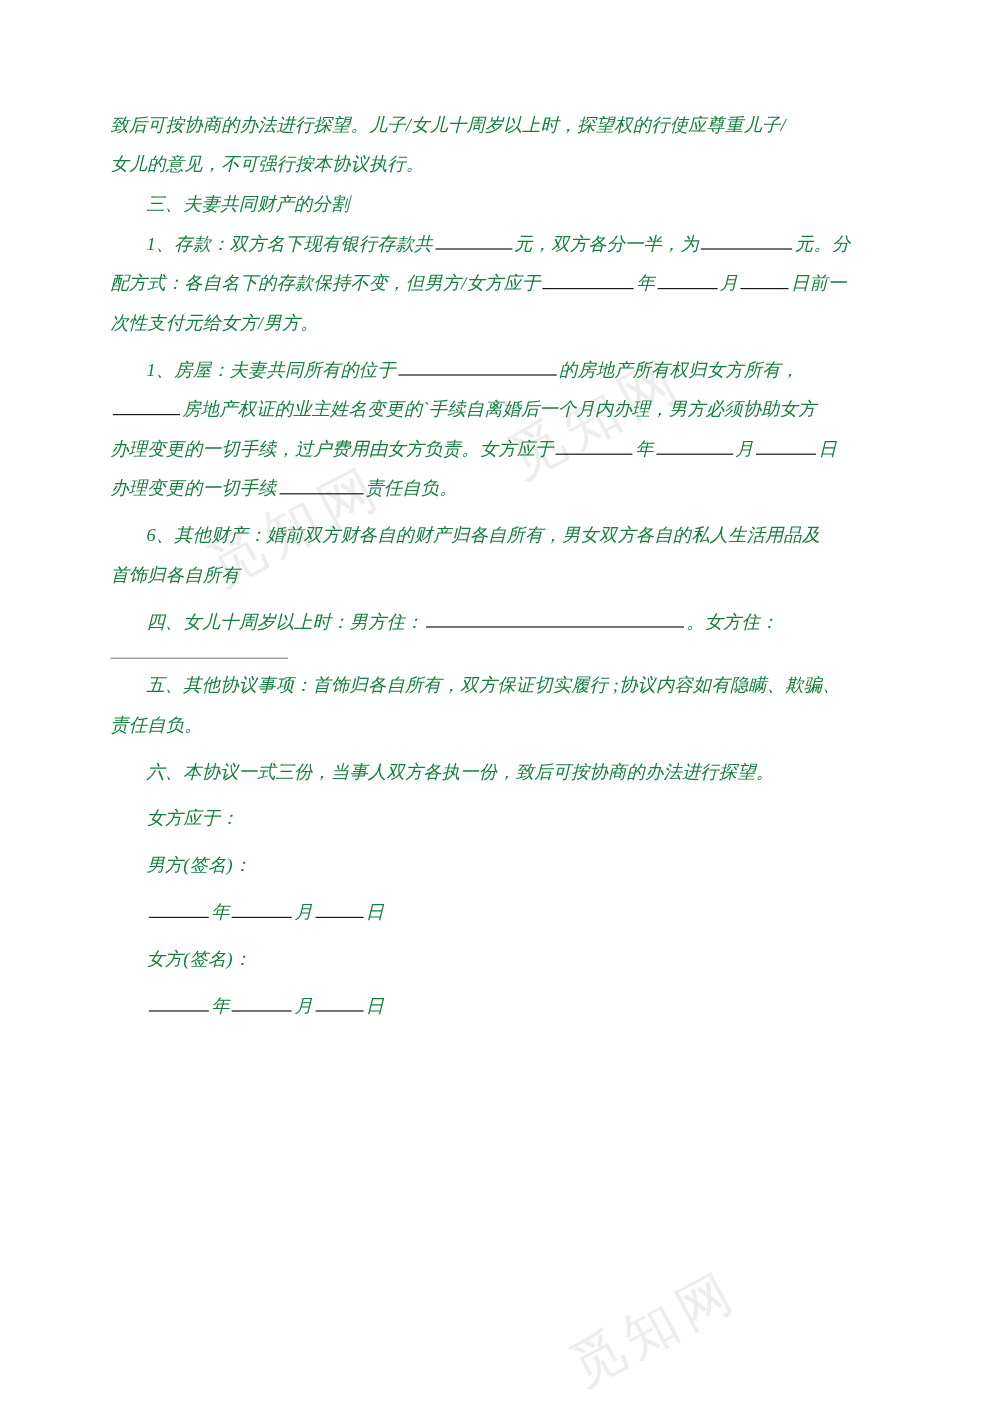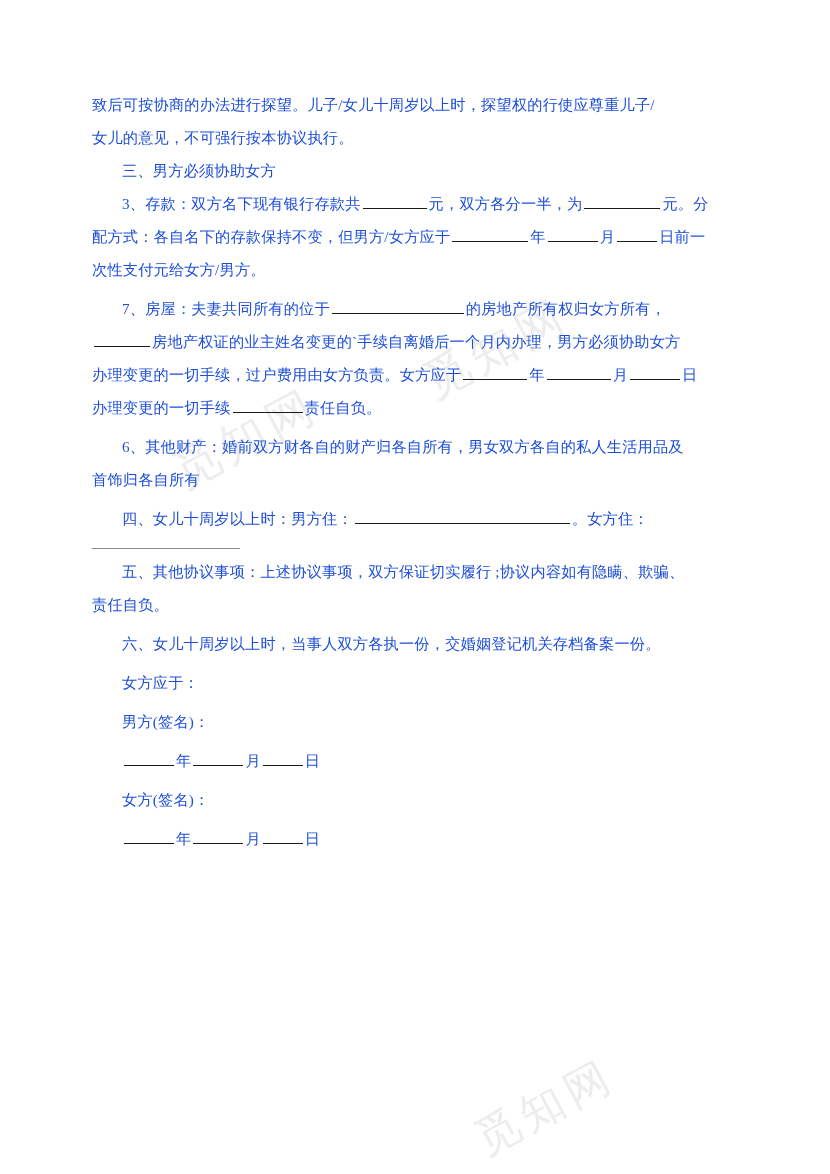--- a/index.html
+++ b/index.html
@@ -18,22 +18,23 @@
     overflow: hidden;
     box-sizing: border-box;
   }
   .doc-body {
     position: absolute;
     left: 92px;
     top: 88px;
     width: 650px;
     font-size: 15.2px;
     line-height: 33px;
-    color: #1d4ed8;
+    color: #15803d;
     letter-spacing: 0.2px;
+    font-style: italic;
   }
   .para {
     margin: 0;
     text-align: justify;
     text-justify: inter-ideograph;
   }
   .indent {
     text-indent: 30px;
   }
   .blank {
@@ -80,42 +81,42 @@
 
 <div class="page">
 
   <div class="watermark wm1">觅知网</div>
   <div class="watermark wm2">觅知网</div>
   <div class="watermark wm3">觅知网</div>
 
   <div class="doc-body" id="doc-body">
       <div class="para"><span>致后可按协商的办法进行探望。儿子/女儿十周岁以上时，探望权的行使应尊重儿子/</span></div>
       <div class="para"><span>女儿的意见，不可强行按本协议执行。</span></div>
-      <div class="para indent"><span>三、男方必须协助女方</span></div>
-      <div class="para indent"><span>3、存款：双方名下现有银行存款共</span><span class="blank b64"></span><span>元，双方各分一半，为</span><span class="blank b76"></span><span>元。分</span></div>
+      <div class="para indent"><span>三、夫妻共同财产的分割</span></div>
+      <div class="para indent"><span>1、存款：双方名下现有银行存款共</span><span class="blank b64"></span><span>元，双方各分一半，为</span><span class="blank b76"></span><span>元。分</span></div>
       <div class="para"><span>配方式：各自名下的存款保持不变，但男方/女方应于</span><span class="blank b76"></span><span>年</span><span class="blank b50"></span><span>月</span><span class="blank b40"></span><span>日前一</span></div>
       <div class="para"><span>次性支付元给女方/男方。</span></div>
       <div class="spacer-sm"></div>
-      <div class="para indent"><span>7、房屋：夫妻共同所有的位于</span><span class="blank b132"></span><span>的房地产所有权归女方所有，</span></div>
+      <div class="para indent"><span>1、房屋：夫妻共同所有的位于</span><span class="blank b132"></span><span>的房地产所有权归女方所有，</span></div>
       <div class="para"><span class="blank b56"></span><span>房地产权证的业主姓名变更的`手续自离婚后一个月内办理，男方必须协助女方</span></div>
       <div class="para"><span>办理变更的一切手续，过户费用由女方负责。女方应于</span><span class="blank b64"></span><span>年</span><span class="blank b64"></span><span>月</span><span class="blank b50"></span><span>日</span></div>
       <div class="para"><span>办理变更的一切手续</span><span class="blank b70"></span><span>责任自负。</span></div>
       <div class="spacer-sm"></div>
       <div class="para indent"><span>6、其他财产：婚前双方财各自的财产归各自所有，男女双方各自的私人生活用品及</span></div>
       <div class="para"><span>首饰归各自所有</span></div>
       <div class="spacer-sm"></div>
       <div class="para indent"><span>四、女儿十周岁以上时：男方住：</span><span class="blank b215"></span><span>。女方住：</span></div>
       <div class="para">
         <span class="line-rule"></span>
       </div>
       <div class="spacer-sm"></div>
-      <div class="para indent"><span>五、其他协议事项：上述协议事项，双方保证切实履行 ;协议内容如有隐瞒、欺骗、</span></div>
+      <div class="para indent"><span>五、其他协议事项：首饰归各自所有，双方保证切实履行 ;协议内容如有隐瞒、欺骗、</span></div>
       <div class="para"><span>责任自负。</span></div>
       <div class="spacer-sm"></div>
-      <div class="para indent"><span>六、女儿十周岁以上时，当事人双方各执一份，交婚姻登记机关存档备案一份。</span></div>
+      <div class="para indent"><span>六、本协议一式三份，当事人双方各执一份，致后可按协商的办法进行探望。</span></div>
       <div class="spacer-sm"></div>
       <div class="para indent"><span>女方应于：</span></div>
       <div class="spacer-sm"></div>
       <div class="para indent"><span>男方(签名)：</span></div>
       <div class="spacer-sm"></div>
       <div class="para indent"><span class="blank b50"></span><span>年</span><span class="blank b50"></span><span>月</span><span class="blank b40"></span><span>日</span></div>
       <div class="spacer-sm"></div>
       <div class="para indent"><span>女方(签名)：</span></div>
       <div class="spacer-sm"></div>
       <div class="para indent"><span class="blank b50"></span><span>年</span><span class="blank b50"></span><span>月</span><span class="blank b40"></span><span>日</span></div>

